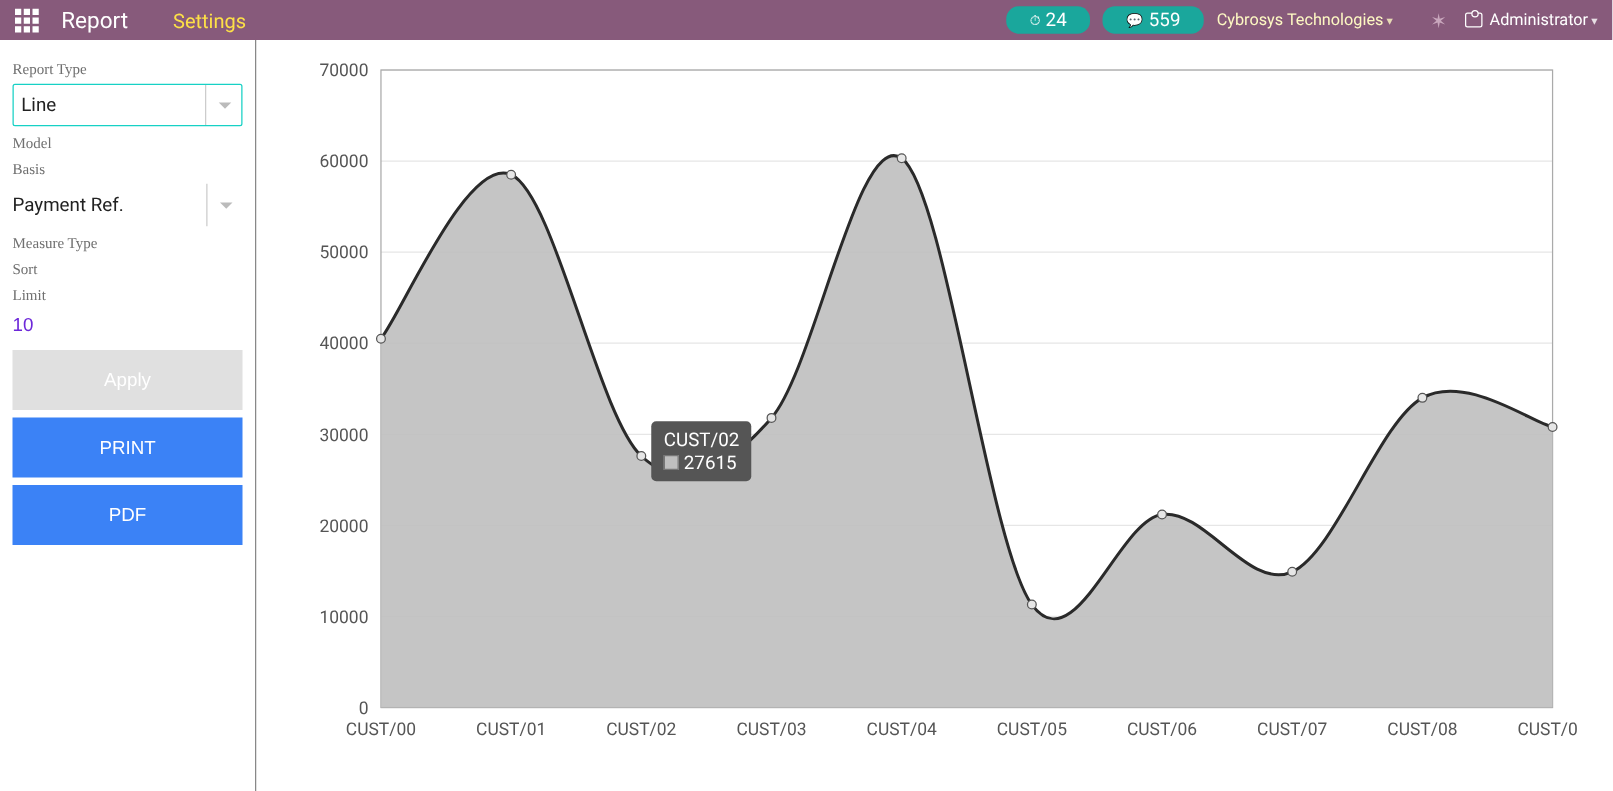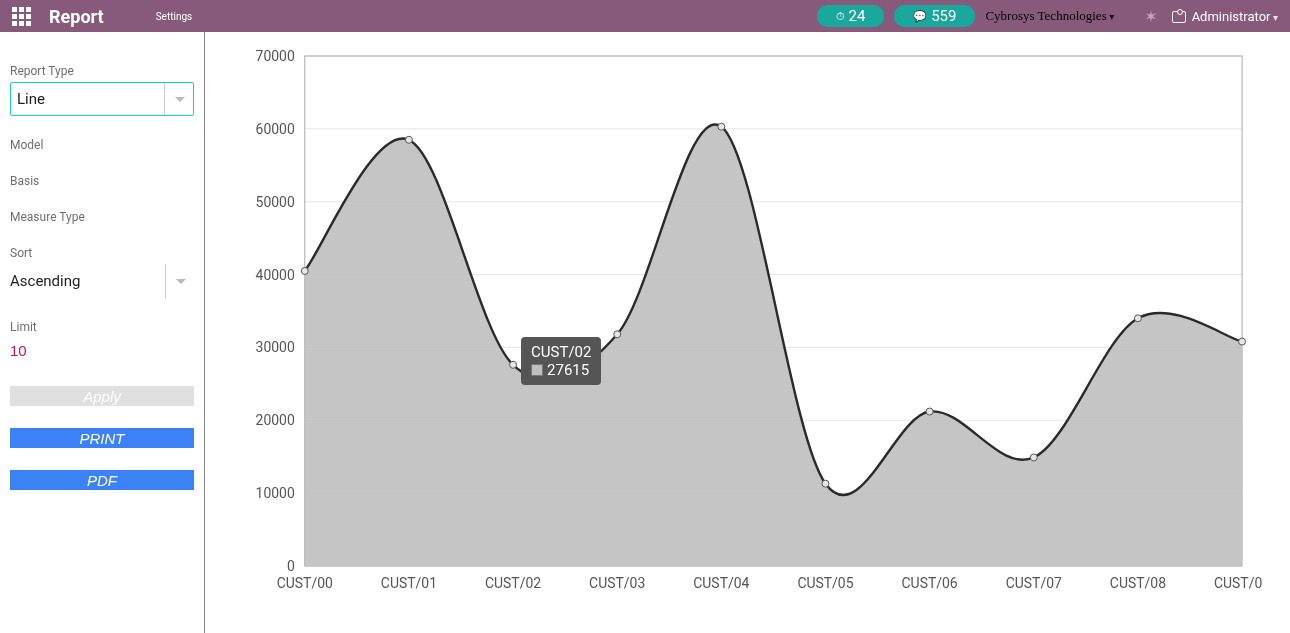--- a/index.html
+++ b/index.html
@@ -2,47 +2,47 @@
 <html><head>
 <meta charset="utf-8">
 <style>
   * { box-sizing: border-box; margin: 0; padding: 0; }
   body { font-family: -apple-system, BlinkMacSystemFont, "Segoe UI", Roboto, Arial, sans-serif; font-size: 13px; color: #4a4a4a; }
   
   
   .topbar { display: flex; align-items: center; height: 32px; background: #875a7b; color: #fff; padding: 0 12px; }
   .apps-icon { display: grid; grid-template-columns: repeat(3, 5px); grid-template-rows: repeat(3, 5px); gap: 2px; margin-right: 18px; cursor: pointer; }
   .apps-icon span { background: #fff; width: 5px; height: 5px; }
-  .app-title { font-size: 18px; font-weight: 700; margin-right: 52px; }
-  .menu-link { color: #ffffff; font-size: 10px; cursor: pointer; }
+  .app-title { font-size: 18px; font-weight: 400; margin-right: 36px; }
+  .menu-link { color: #fde047; font-size: 16px; cursor: pointer; }
   .spacer { flex: 1; }
   .pill { display: inline-flex; align-items: center; border-radius: 10px; padding: 2px 19px; margin-right: 10px; cursor: pointer; font-size: 15px; }
   .pill-clock { background: #1aa79c; color: #fff; }
   .pill-clock::before { content: "⏱"; margin-right: 4px; font-size: 11px; }
   .pill-msg { background: #1aa79c; color: #fff; }
   .pill-msg::before { content: "💬"; margin-right: 4px; font-size: 11px; }
-  .company { color: #000000; margin-right: 16px; cursor: pointer; font-family: Liberation Serif, serif; }
+  .company { color: #fef9c3; margin-right: 16px; cursor: pointer; }
   .company::after, .user::after { content: " ▾"; font-size: 10px; opacity: .8; }
   .tool-x { color: #c9a7bd; margin: 0 14px; font-size: 16px; cursor: pointer; }
   .user { color: #fff; cursor: pointer; }
   .user-icon { display: inline-block; width: 14px; height: 12px; border: 1px solid #fff; border-radius: 2px; margin-right: 6px; position: relative; top: 2px; }
   .user-icon::after { content: ""; position: absolute; top: -3px; left: 4px; width: 4px; height: 4px; border: 1px solid #fff; border-radius: 50%; background: #875a7b; }
 
   
   .main { display: flex; height: calc(100vh - 32px); min-height: 601px; }
   .sidebar { width: 205px; padding: 10px; border-right: 1px solid #888; }
   .chart-area { flex: 1; position: relative; padding: 14px 28px 20px 20px; }
 
-  .field-label { font-size: 12px; color: #6f6f6f; margin: 22px 0 4px; }
+  .field-label { font-size: 12px; color: #6f6f6f; margin: 6px 0 4px; font-family: Liberation Serif, serif; }
   .select { display: flex; justify-content: space-between; align-items: center; height: 34px; padding: 0 8px 0 0; font-size: 15px; color: #222; cursor: pointer; position: relative; }
   .select .chev-wrap { display: flex; align-items: center; height: 100%; border-left: 1px solid #ccc; padding-left: 10px; }
   .chev { width: 0; height: 0; border-left: 5px solid transparent; border-right: 5px solid transparent; border-top: 5px solid #bbb; }
   .select.highlight { border: 1px solid #17d1c5; border-radius: 2px; padding-left: 6px; gap: 12px; }
-  .input { width: 100%; height: 26px; border: none; border-bottom: 1px solid transparent; font-size: 15px; color: #be185d; outline: none; padding: 0; }
-  .btn { width: 100%; height: 20px; border: none; color: #fff; font-size: 15px; margin-top: 22px; cursor: pointer; font-style: italic; }
+  .input { width: 100%; height: 26px; border: none; border-bottom: 1px solid transparent; font-size: 15px; color: #6d28d9; outline: none; padding: 0; }
+  .btn { width: 100%; height: 48px; border: none; color: #fff; font-size: 15px; margin-top: 6px; cursor: pointer; }
   .btn-apply { background: #e0e0e0; color: #fff; }
   .btn-teal { background: #3b82f6; }
 
   
   svg.chart { width: 100%; height: 560px; display: block; }
   .plot-border { fill: none; stroke: #aaa; stroke-width: 1; }
   .area { fill: #bfbfbf; fill-opacity: .9; }
   .line { fill: none; stroke: #2a2a2a; stroke-width: 2.4; }
   .pt { fill: #e6e6e6; stroke: #555; stroke-width: 1; }
 
@@ -84,30 +84,30 @@
     <div class="select highlight">
       <span>Line</span>
       <span class="chev-wrap">
           <span class="chev"></span>
         </span>
     </div>
 
     <div class="field-label">Model</div>
 
     <div class="field-label">Basis</div>
+    <div class="select">
+      <span>Payment Ref.</span>
+      <span class="chev-wrap">
+          <span class="chev"></span>
+        </span>
+    </div>
 
     <div class="field-label">Measure Type</div>
 
     <div class="field-label">Sort</div>
-    <div class="select">
-      <span>Ascending</span>
-      <span class="chev-wrap">
-          <span class="chev"></span>
-        </span>
-    </div>
 
     <div class="field-label">Limit</div>
     <input class="input" value="10" style="">
 
     <button class="btn btn-apply">Apply</button>
     <button class="btn btn-teal">PRINT</button>
     <button class="btn btn-teal">PDF</button>
   </div>
 
   <div class="chart-area">

